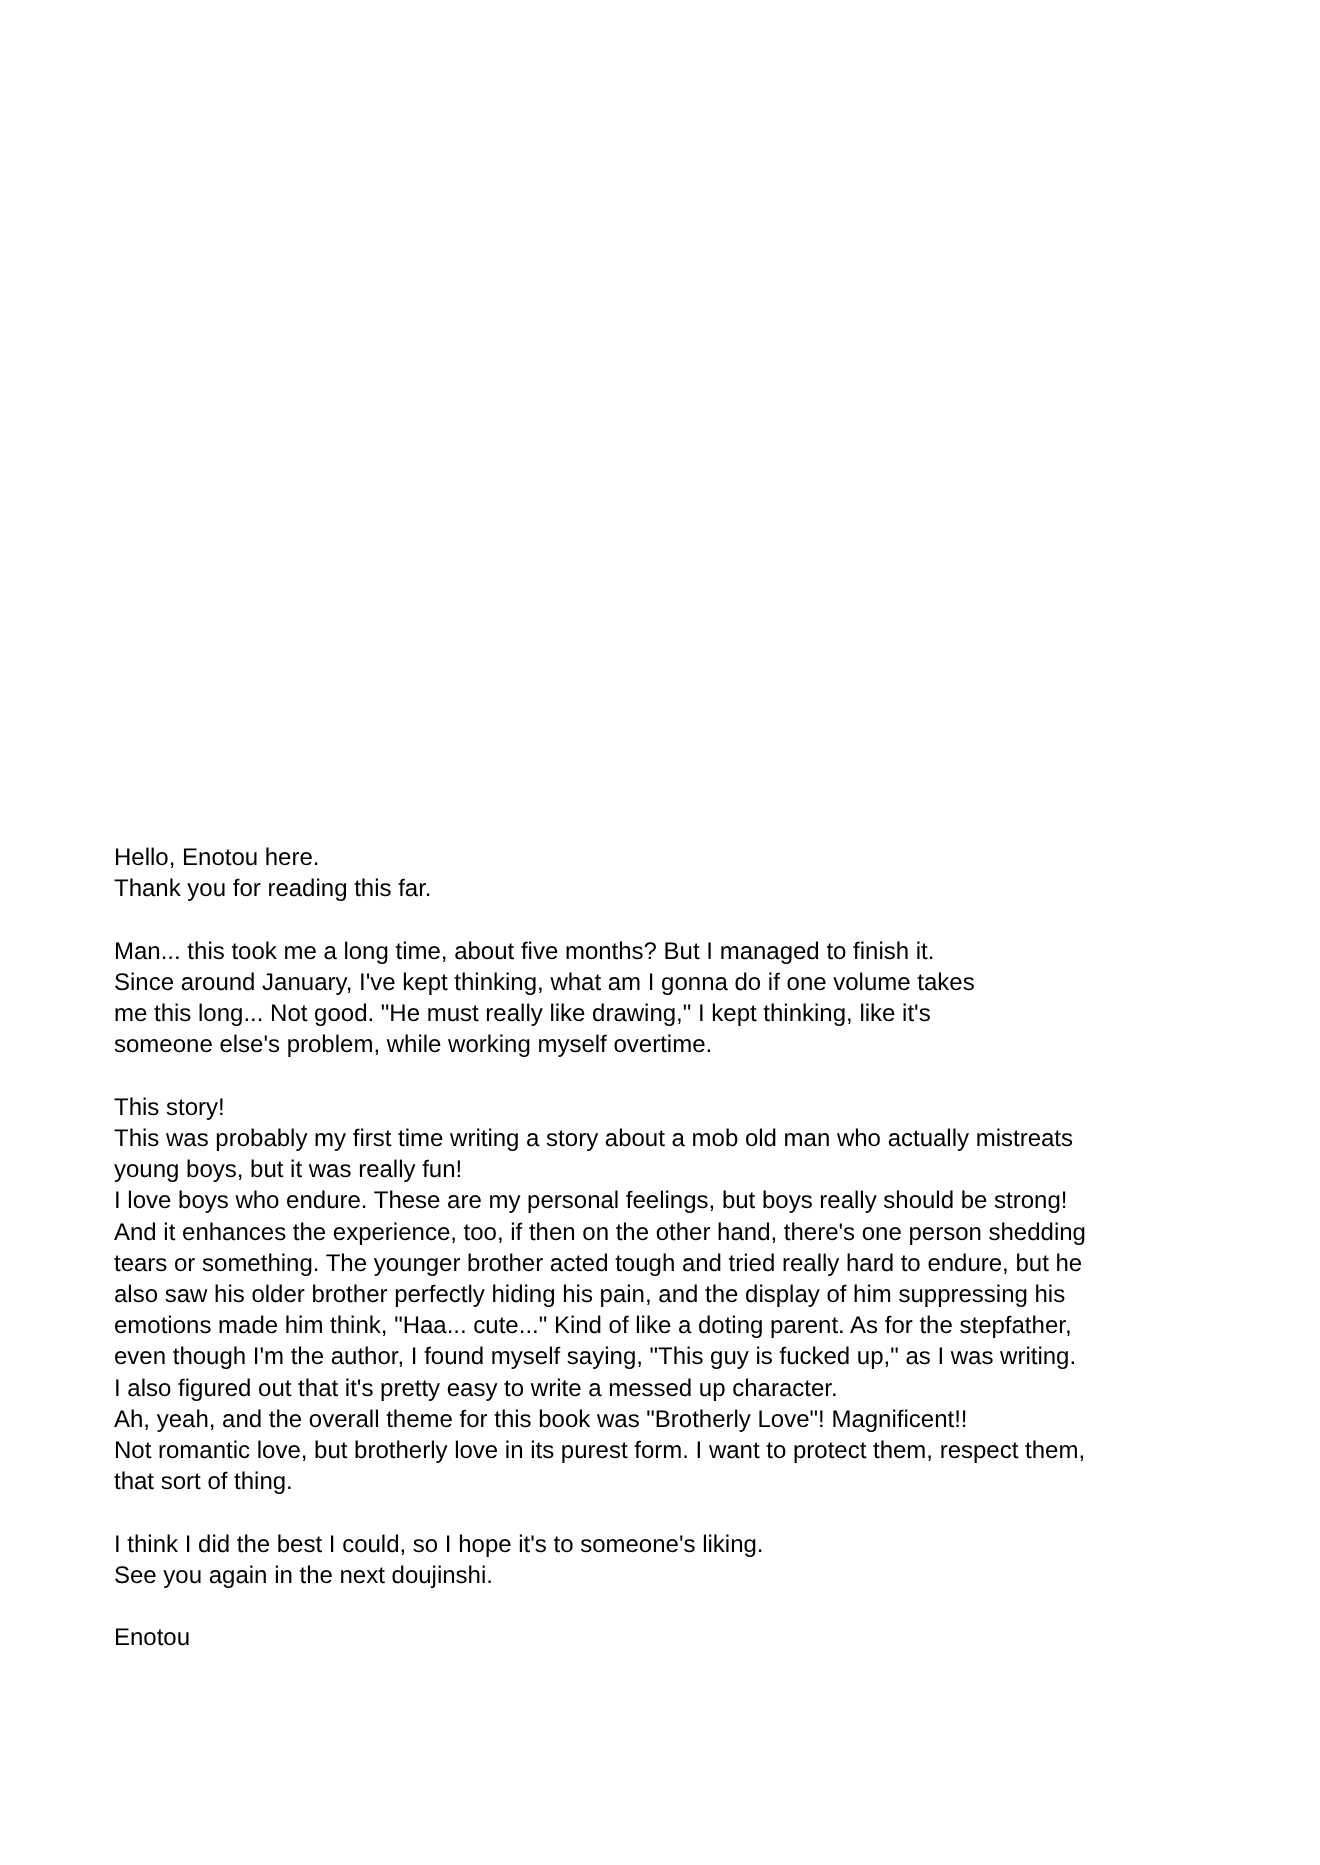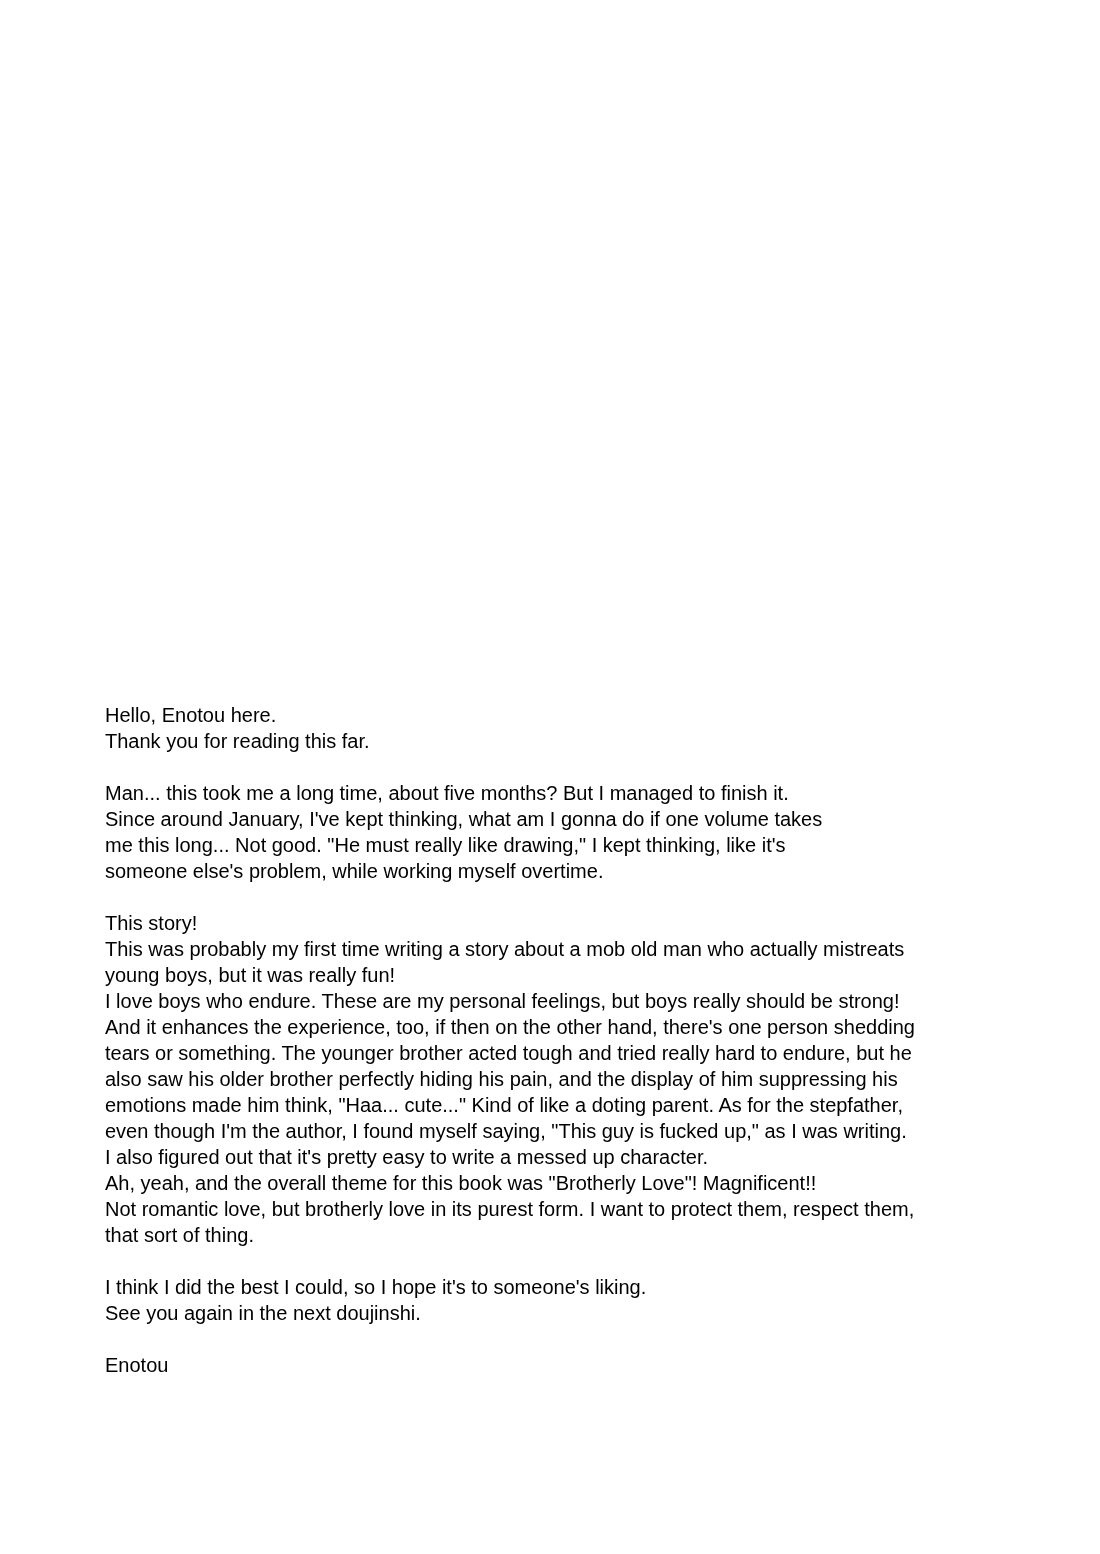--- a/index.html
+++ b/index.html
@@ -10,21 +10,21 @@
   .page {
     position: relative;
     width: 1100px;
     height: 1554px;
     background: #ffffff;
     overflow: hidden;
     font-family: "Liberation Sans", "DejaVu Sans", sans-serif;
   }
   .text-block {
     position: absolute;
-    left: 105px;
+    left: 95px;
     top: 702px;
     width: 960px;
     color: #000000;
     font-size: 20px;
     line-height: 26px;
     letter-spacing: 0;
     white-space: pre-wrap;
   }
   .line {
     min-height: 26px;

